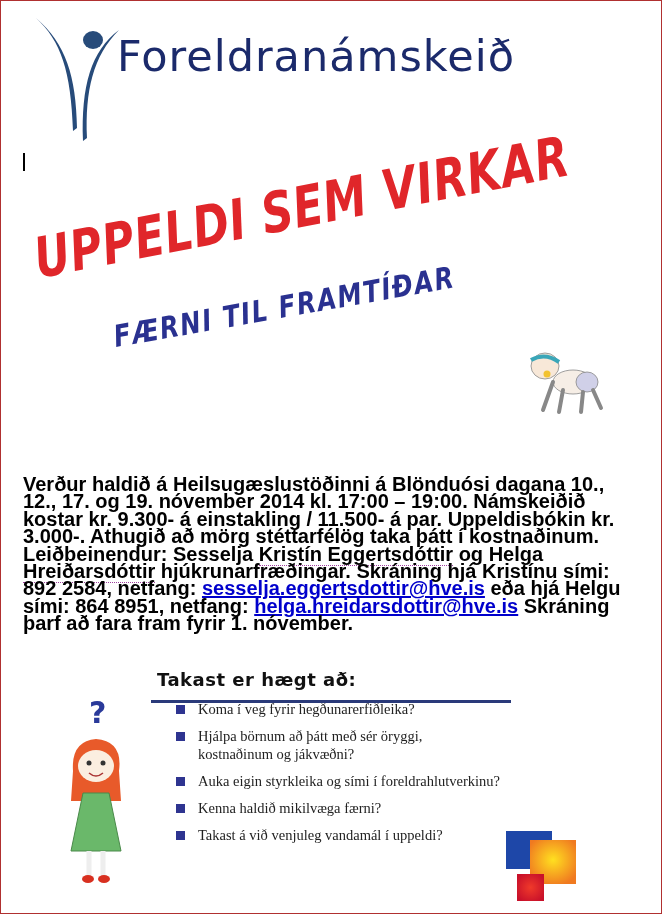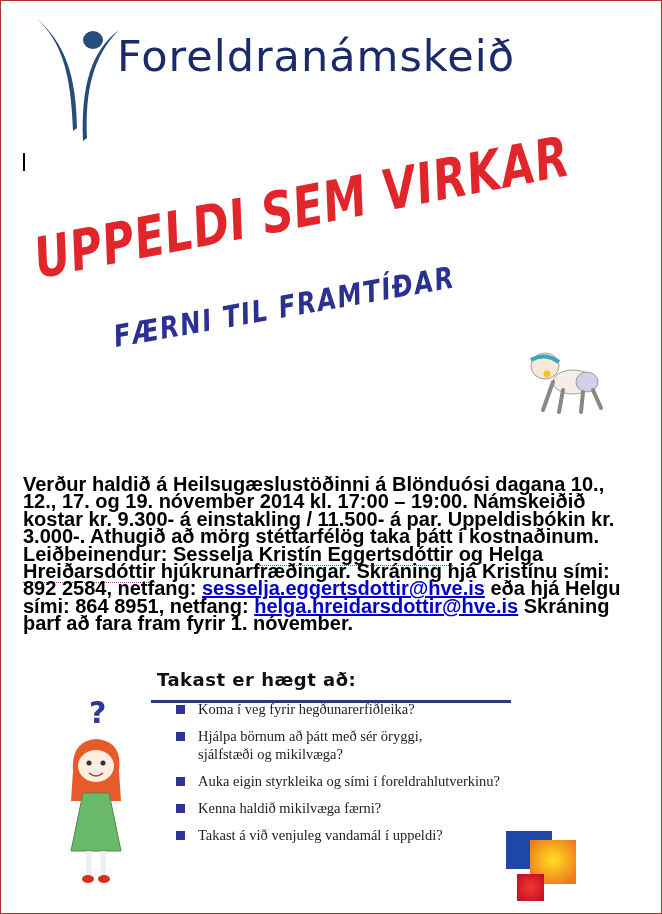--- a/index.html
+++ b/index.html
@@ -65,21 +65,21 @@
     <path d="M28 160 L28 185 M42 160 L42 185" stroke="#eee" stroke-width="5"></path>
     <ellipse cx="27" cy="188" rx="6" ry="4" fill="#d83020"></ellipse>
       <ellipse cx="43" cy="188" rx="6" ry="4" fill="#d83020"></ellipse>
   </svg>
 
   <div class="q-heading">Takast er hægt að:</div>
   <div class="q-rule"></div>
 
   <ul class="q-list">
     <li><span class="bullet"></span><span>Koma í veg fyrir hegðunarerfiðleika?</span></li>
-    <li><span class="bullet"></span><span>Hjálpa börnum að þátt með sér öryggi,</span><br><span>sjálfstæði og mikilvæga?</span></li>
+    <li><span class="bullet"></span><span>Hjálpa börnum að þátt með sér öryggi,</span><br><span>kostnaðinum og jákvæðni?</span></li>
     <li><span class="bullet"></span><span>Auka eigin styrkleika og sími í foreldrahlutverkinu?</span></li>
     <li><span class="bullet"></span></li>
     <li><span class="bullet"></span><span>Kenna haldið mikilvæga færni?</span></li>
     <li><span class="bullet"></span><span>Takast á við venjuleg vandamál í uppeldi?</span></li>
   </ul>
 
   <svg class="squares" viewBox="0 0 75 75">
     <defs>
       <radialGradient id="og" cx="50%" cy="45%" r="60%">
           <stop offset="0%" stop-color="#ffe020"></stop>

